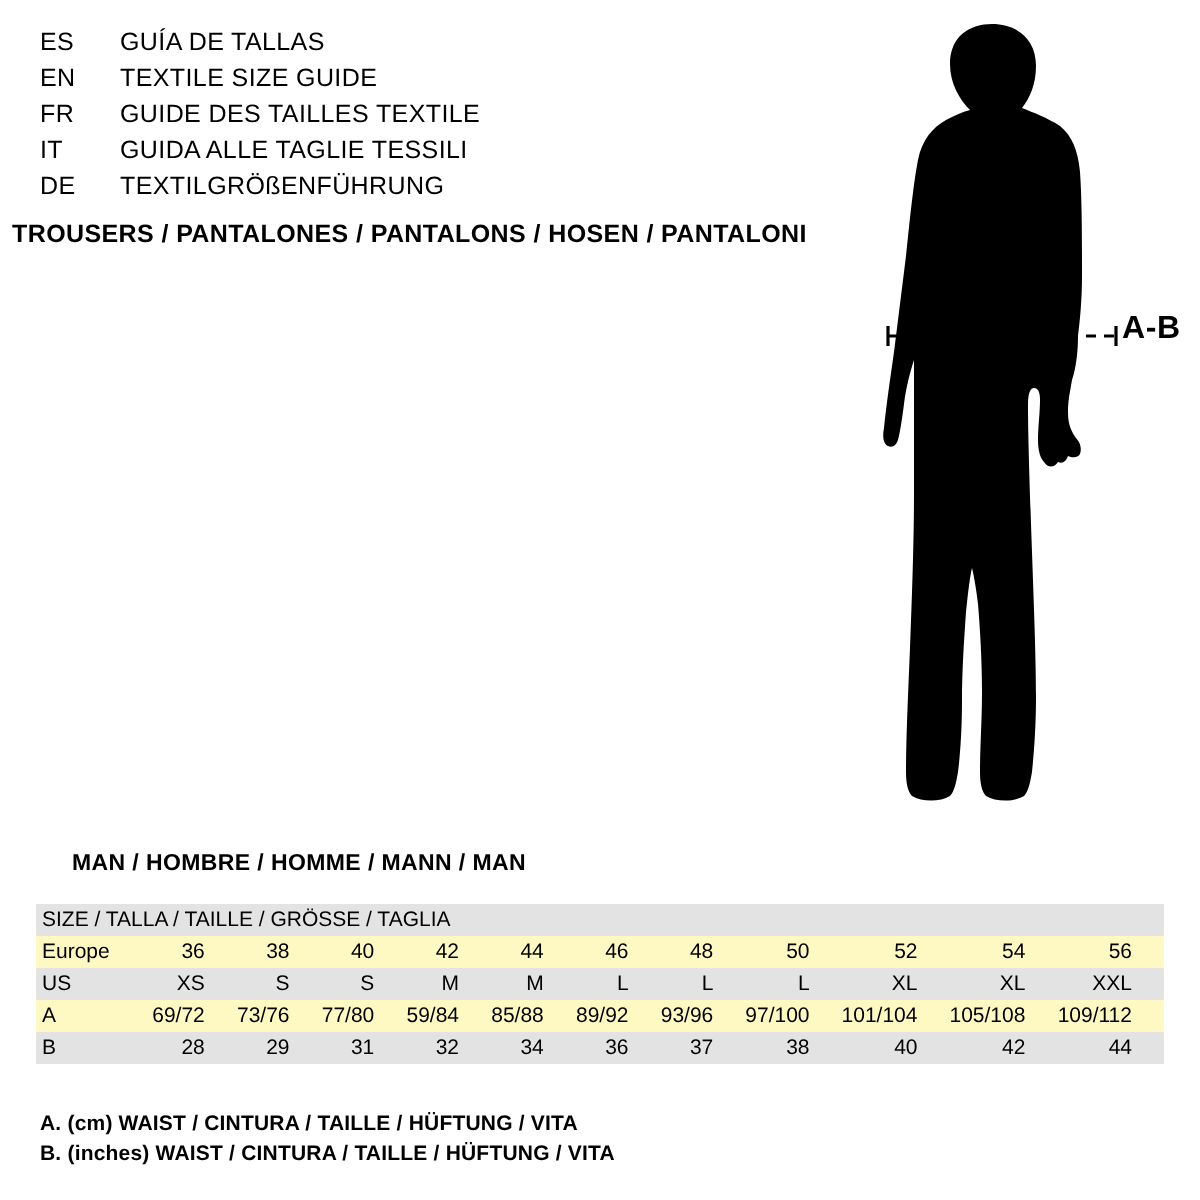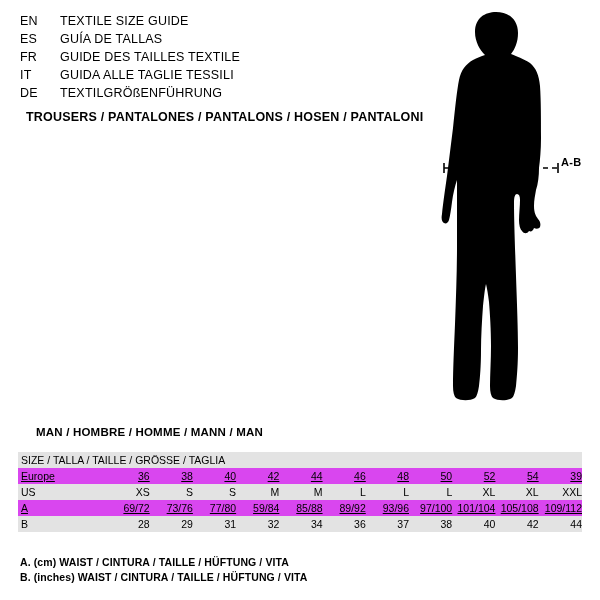--- a/index.html
+++ b/index.html
@@ -33,21 +33,21 @@
     flex: 0 0 40px;
     font-size: 12.5px;
   }
   .lang-text {
     font-size: 12.5px;
     white-space: nowrap;
   }
 
   .garment-title {
     position: absolute;
-    left: 26px;
+    left: 6px;
     top: 110px;
     font-size: 12.5px;
     font-weight: bold;
     letter-spacing: 0.2px;
     white-space: nowrap;
   }
 
   
   .figure-area {
     position: absolute;
@@ -55,21 +55,21 @@
     top: 8px;
     width: 200px;
     height: 400px;
   }
   .figure-area svg { display: block; }
 
   .measure-label {
     position: absolute;
     left: 561px;
     top: 156px;
-    font-size: 11px;
+    font-size: 16px;
     font-weight: bold;
     letter-spacing: 0.3px;
   }
 
   
   .section-title {
     position: absolute;
     left: 20px;
     top: 426px;
     font-size: 11.5px;
@@ -81,27 +81,27 @@
 
   table.size-table {
     position: absolute;
     left: 18px;
     top: 452px;
     width: 564px;
     border-collapse: collapse;
     font-size: 10.5px;
   }
   table.size-table td {
-    padding: 2px 0 2px 0;
+    padding: 2px 16px 2px 0;
     height: 16px;
     vertical-align: middle;
     white-space: nowrap;
   }
   table.size-table tr.shaded { background: #e3e3e3; }
-  table.size-table tr.plain { background: #d946ef; text-decoration: underline; }
+  table.size-table tr.plain { background: #fef9c3; }
   .col-label {
     width: 88px;
     padding-left: 3px !important;
   }
   .cell {
     width: 43px;
     text-align: right;
   }
   .row-head .col-label { font-size: 10.5px; }
 
@@ -117,26 +117,26 @@
     height: 15px;
     font-weight: bold;
     white-space: nowrap;
   }
 </style>
 </head>
 <body>
 
 <div class="lang-block">
   <div class="lang-row">
+    <span class="lang-code">ES</span>
+    <span class="lang-text">GUÍA DE TALLAS</span>
+  </div>
+  <div class="lang-row">
     <span class="lang-code">EN</span>
     <span class="lang-text">TEXTILE SIZE GUIDE</span>
-  </div>
-  <div class="lang-row">
-    <span class="lang-code">ES</span>
-    <span class="lang-text">GUÍA DE TALLAS</span>
   </div>
   <div class="lang-row">
     <span class="lang-code">FR</span>
     <span class="lang-text">GUIDE DES TAILLES TEXTILE</span>
   </div>
   <div class="lang-row">
     <span class="lang-code">IT</span>
     <span class="lang-text">GUIDA ALLE TAGLIE TESSILI</span>
   </div>
   <div class="lang-row">
@@ -219,21 +219,21 @@
     <td class="cell">36</td>
     <td class="cell">38</td>
     <td class="cell">40</td>
     <td class="cell">42</td>
     <td class="cell">44</td>
     <td class="cell">46</td>
     <td class="cell">48</td>
     <td class="cell">50</td>
     <td class="cell">52</td>
     <td class="cell">54</td>
-    <td class="cell">39</td>
+    <td class="cell">56</td>
   </tr>
   <tr class="shaded">
     <td class="col-label">US</td>
     <td class="cell">XS</td>
     <td class="cell">S</td>
     <td class="cell">S</td>
     <td class="cell">M</td>
     <td class="cell">M</td>
     <td class="cell">L</td>
     <td class="cell">L</td>

